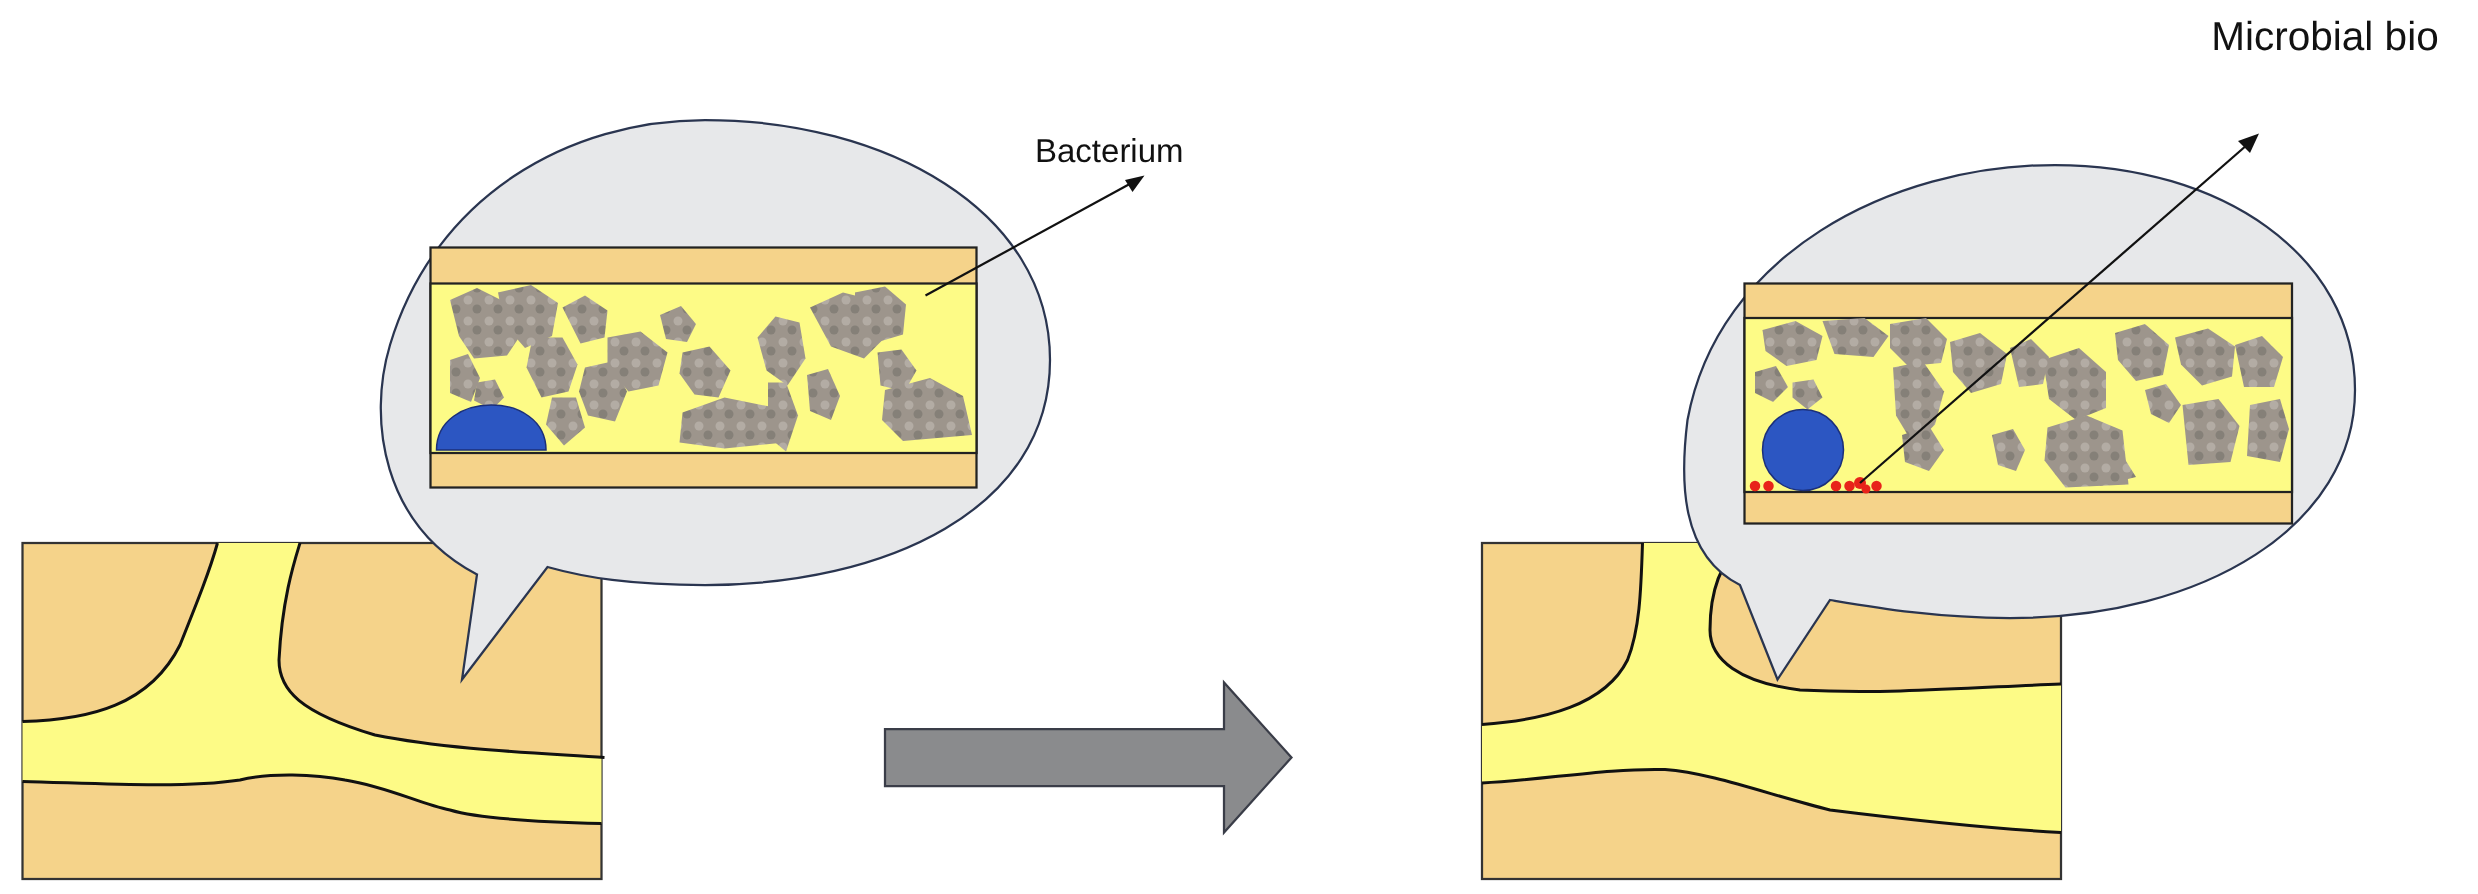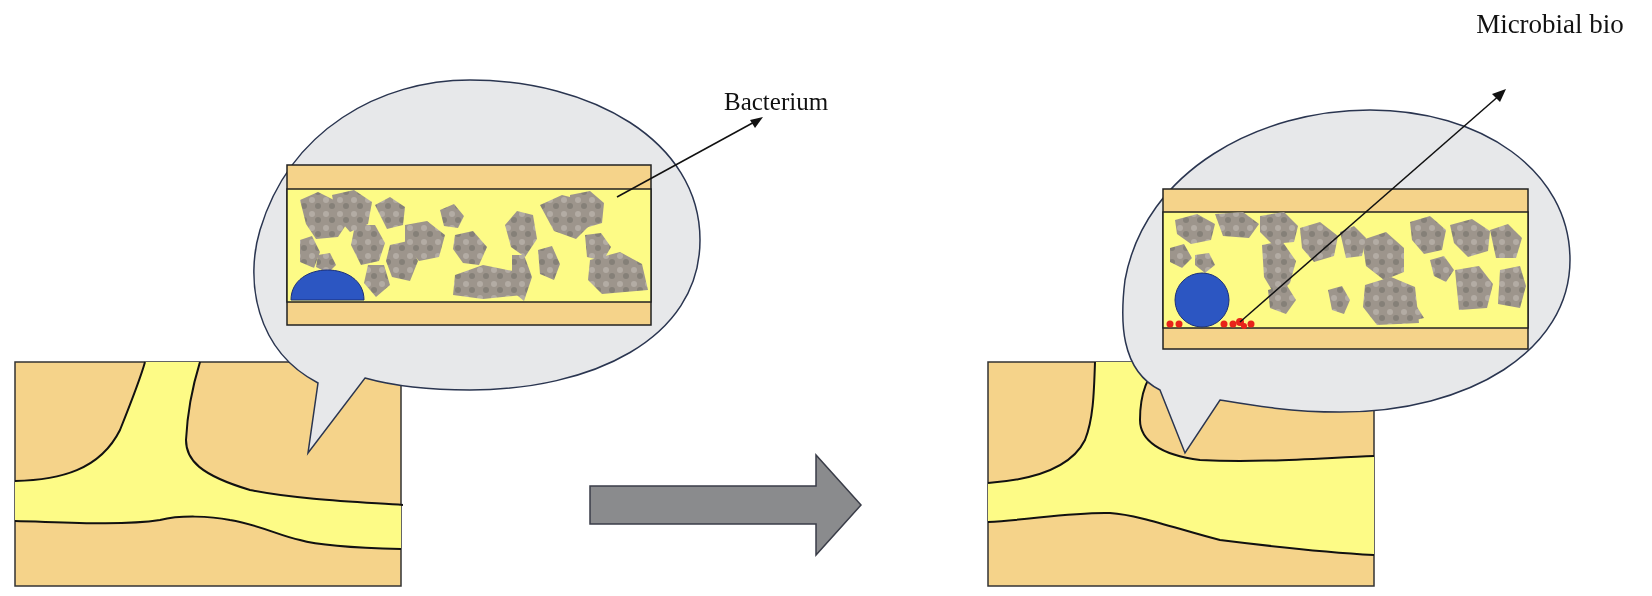--- a/index.html
+++ b/index.html
@@ -1,19 +1,19 @@
 <!DOCTYPE html>
 <html><head>
 <meta charset="utf-8">
 <style>
   html, body { margin:0; padding:0; background:#ffffff; }
   body { width:1652px; height:596px; position:relative; overflow:hidden; font-family:"Liberation Sans", sans-serif; }
   svg { position:absolute; left:0; top:0; }
-  .label { position:absolute; color:#111; text-align:center; font-family:Liberation Serif, serif; }
-  #lbl-bact { left:724px; top:88px; font-size:25px; }
+  .label { position:absolute; color:#111; text-align:center; font-family:Liberation Sans, sans-serif; }
+  #lbl-bact { left:690px; top:88px; font-size:22px; }
   #lbl-prod { left:1450px; top:8px; font-size:27px; line-height:33px; width:200px; }
 </style>
 </head>
 <body>
 
 <svg width="1652" height="596" viewBox="0 0 1652 596">
   <defs>
     <pattern id="grainpat" width="14" height="14" patternUnits="userSpaceOnUse">
       <rect width="14" height="14" fill="#9d958c"></rect>
       <circle cx="4" cy="4" r="3" fill="#b3aca4"></circle>

